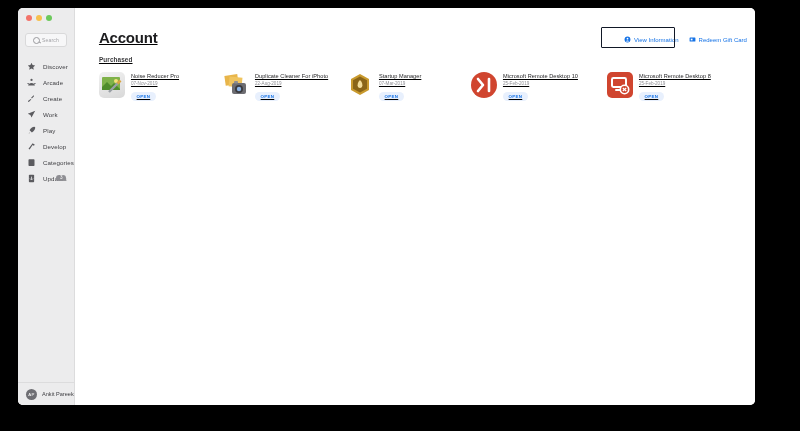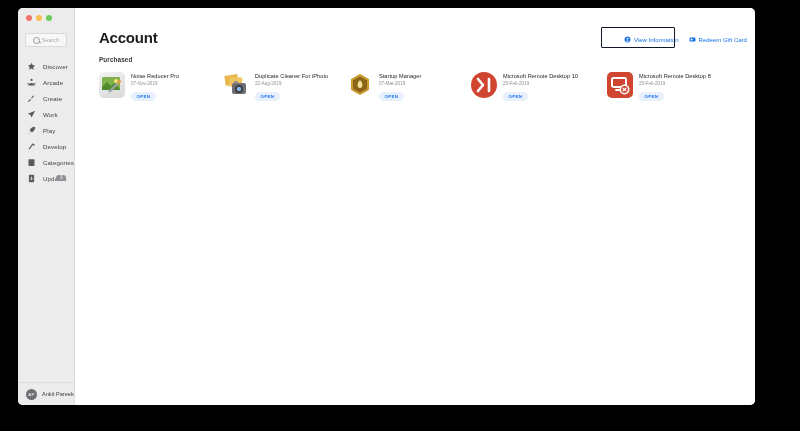--- a/index.html
+++ b/index.html
@@ -90,21 +90,21 @@
   .avatar {
     width: 11px; height: 11px; border-radius: 50%;
     background: #6e6e73; color: #fff;
     font-size: 4.4px; display: flex;
     align-items: center; justify-content: center;
     letter-spacing: .2px;
   }
   .uname { font-size: 5.6px; color: #3e3e42; }
 
   
-  .content { flex: 1; background: #ffffff; position: relative; padding: 0 24px; }
+  .content { flex: 1; background: #ffffff; position: relative; padding: 0 24px; text-decoration: underline; }
 
   .page-title {
     font-size: 15px; font-weight: bold; color: #1d1d1f;
     margin: 21px 0 0 0; letter-spacing: -.2px;
   }
   .section-label {
     font-size: 6.4px; color: #3a3a3c; font-weight: bold;
     margin-top: 10px; letter-spacing: .1px;
   }
 

